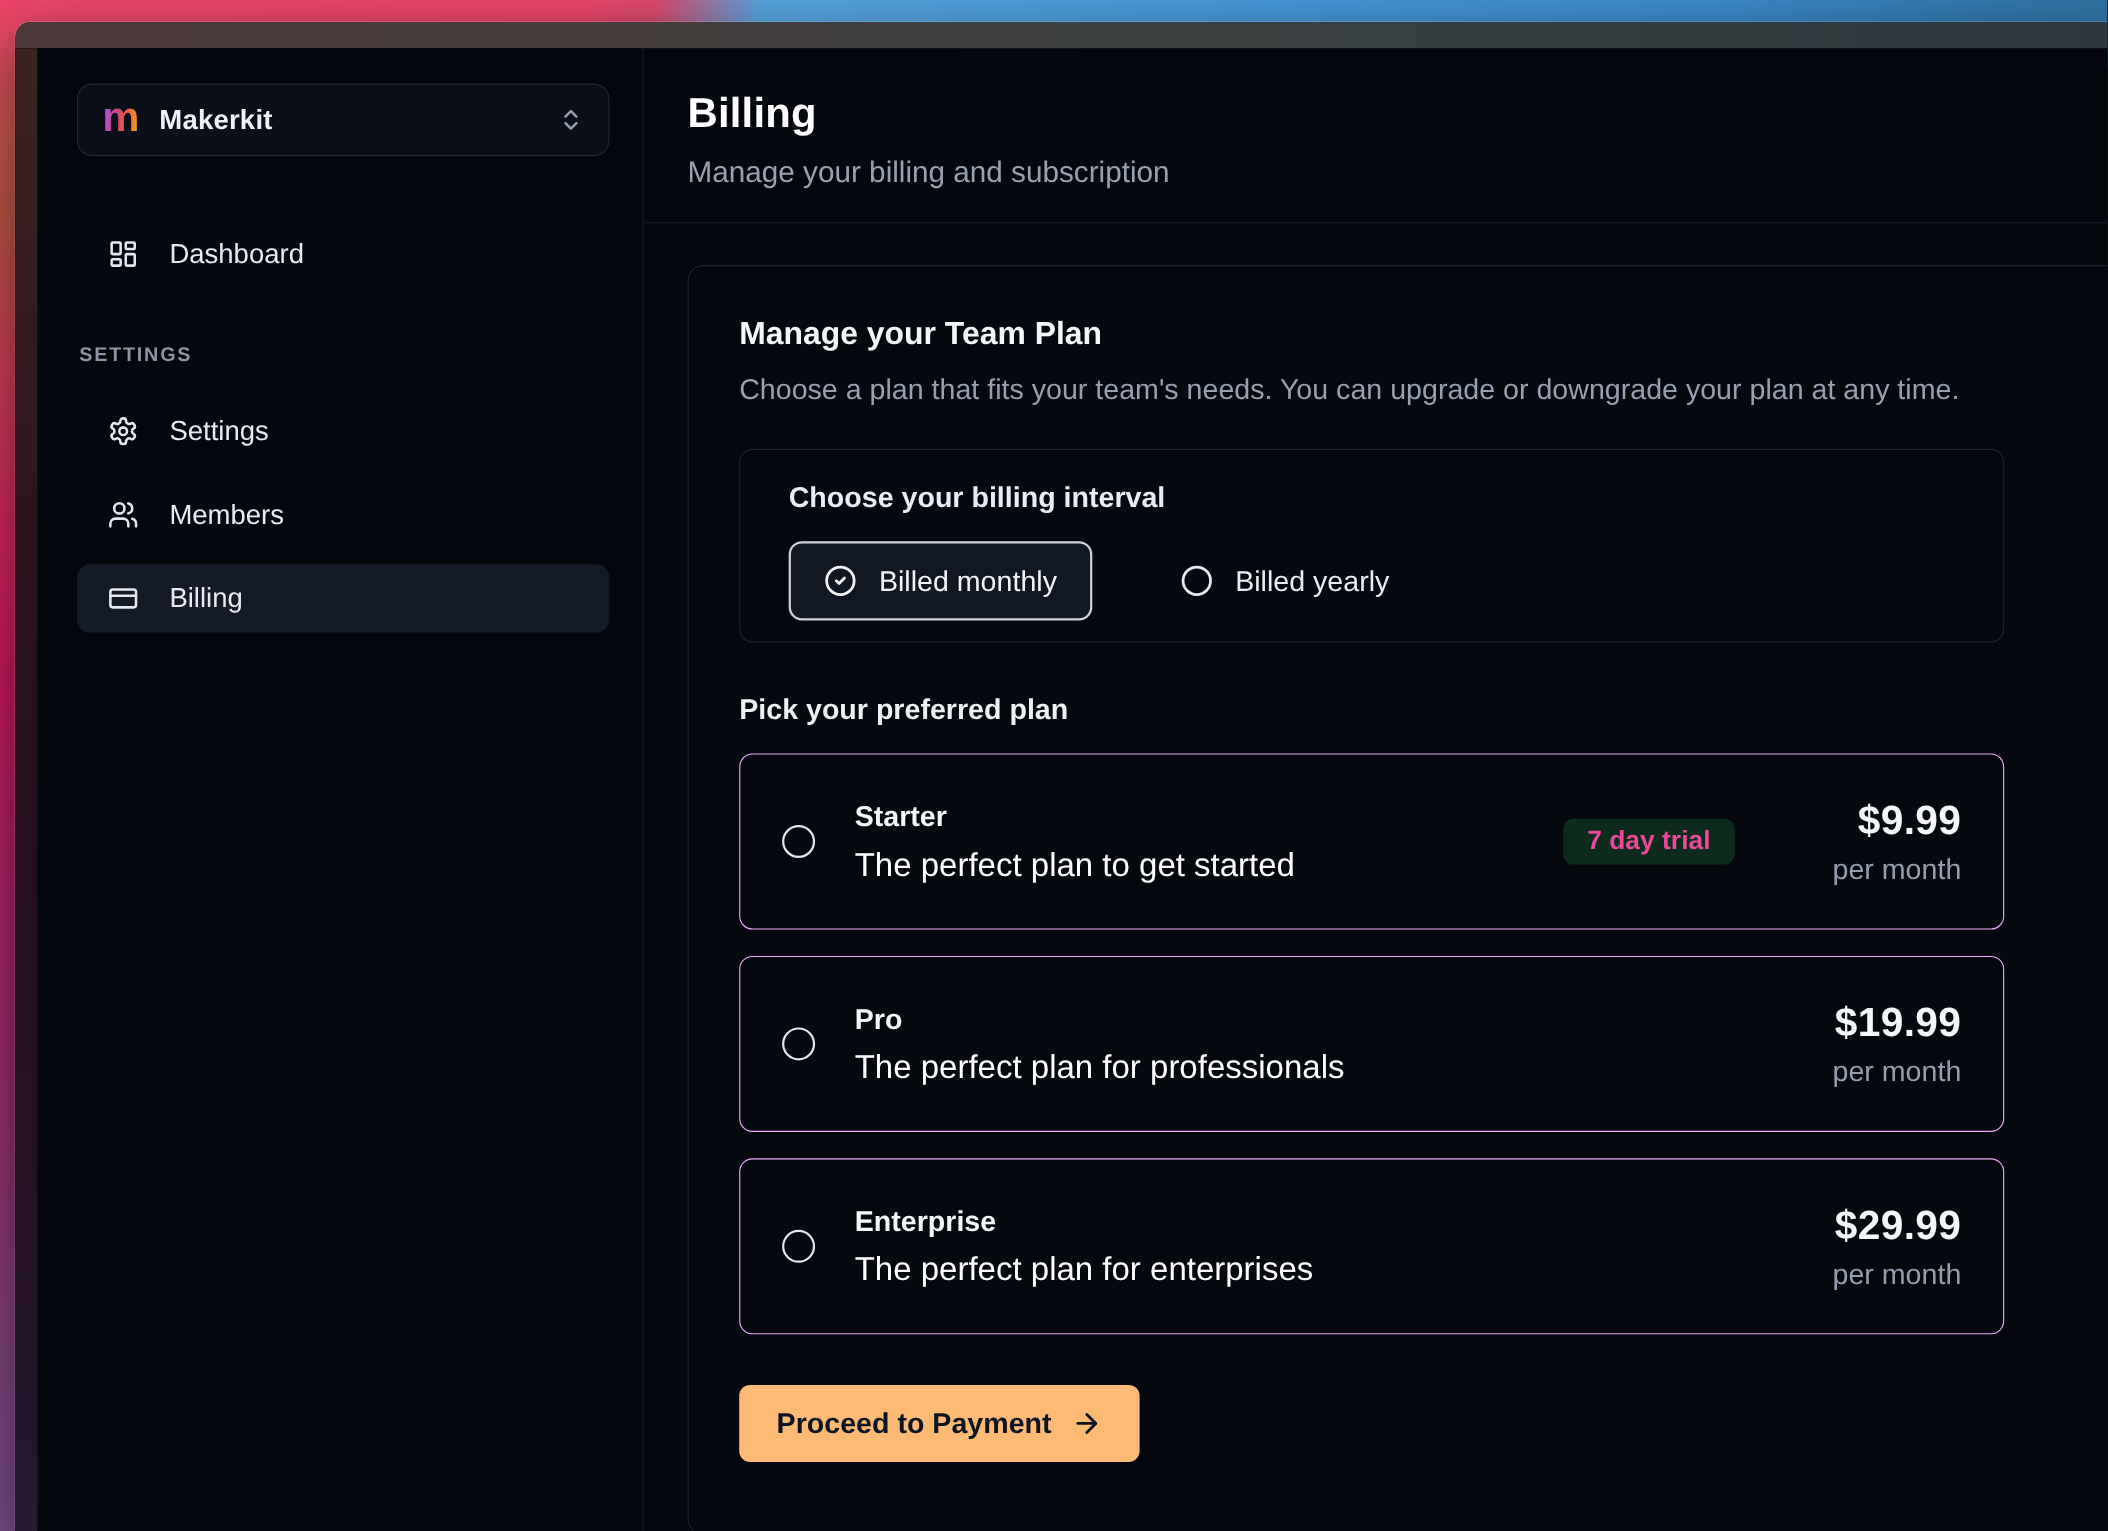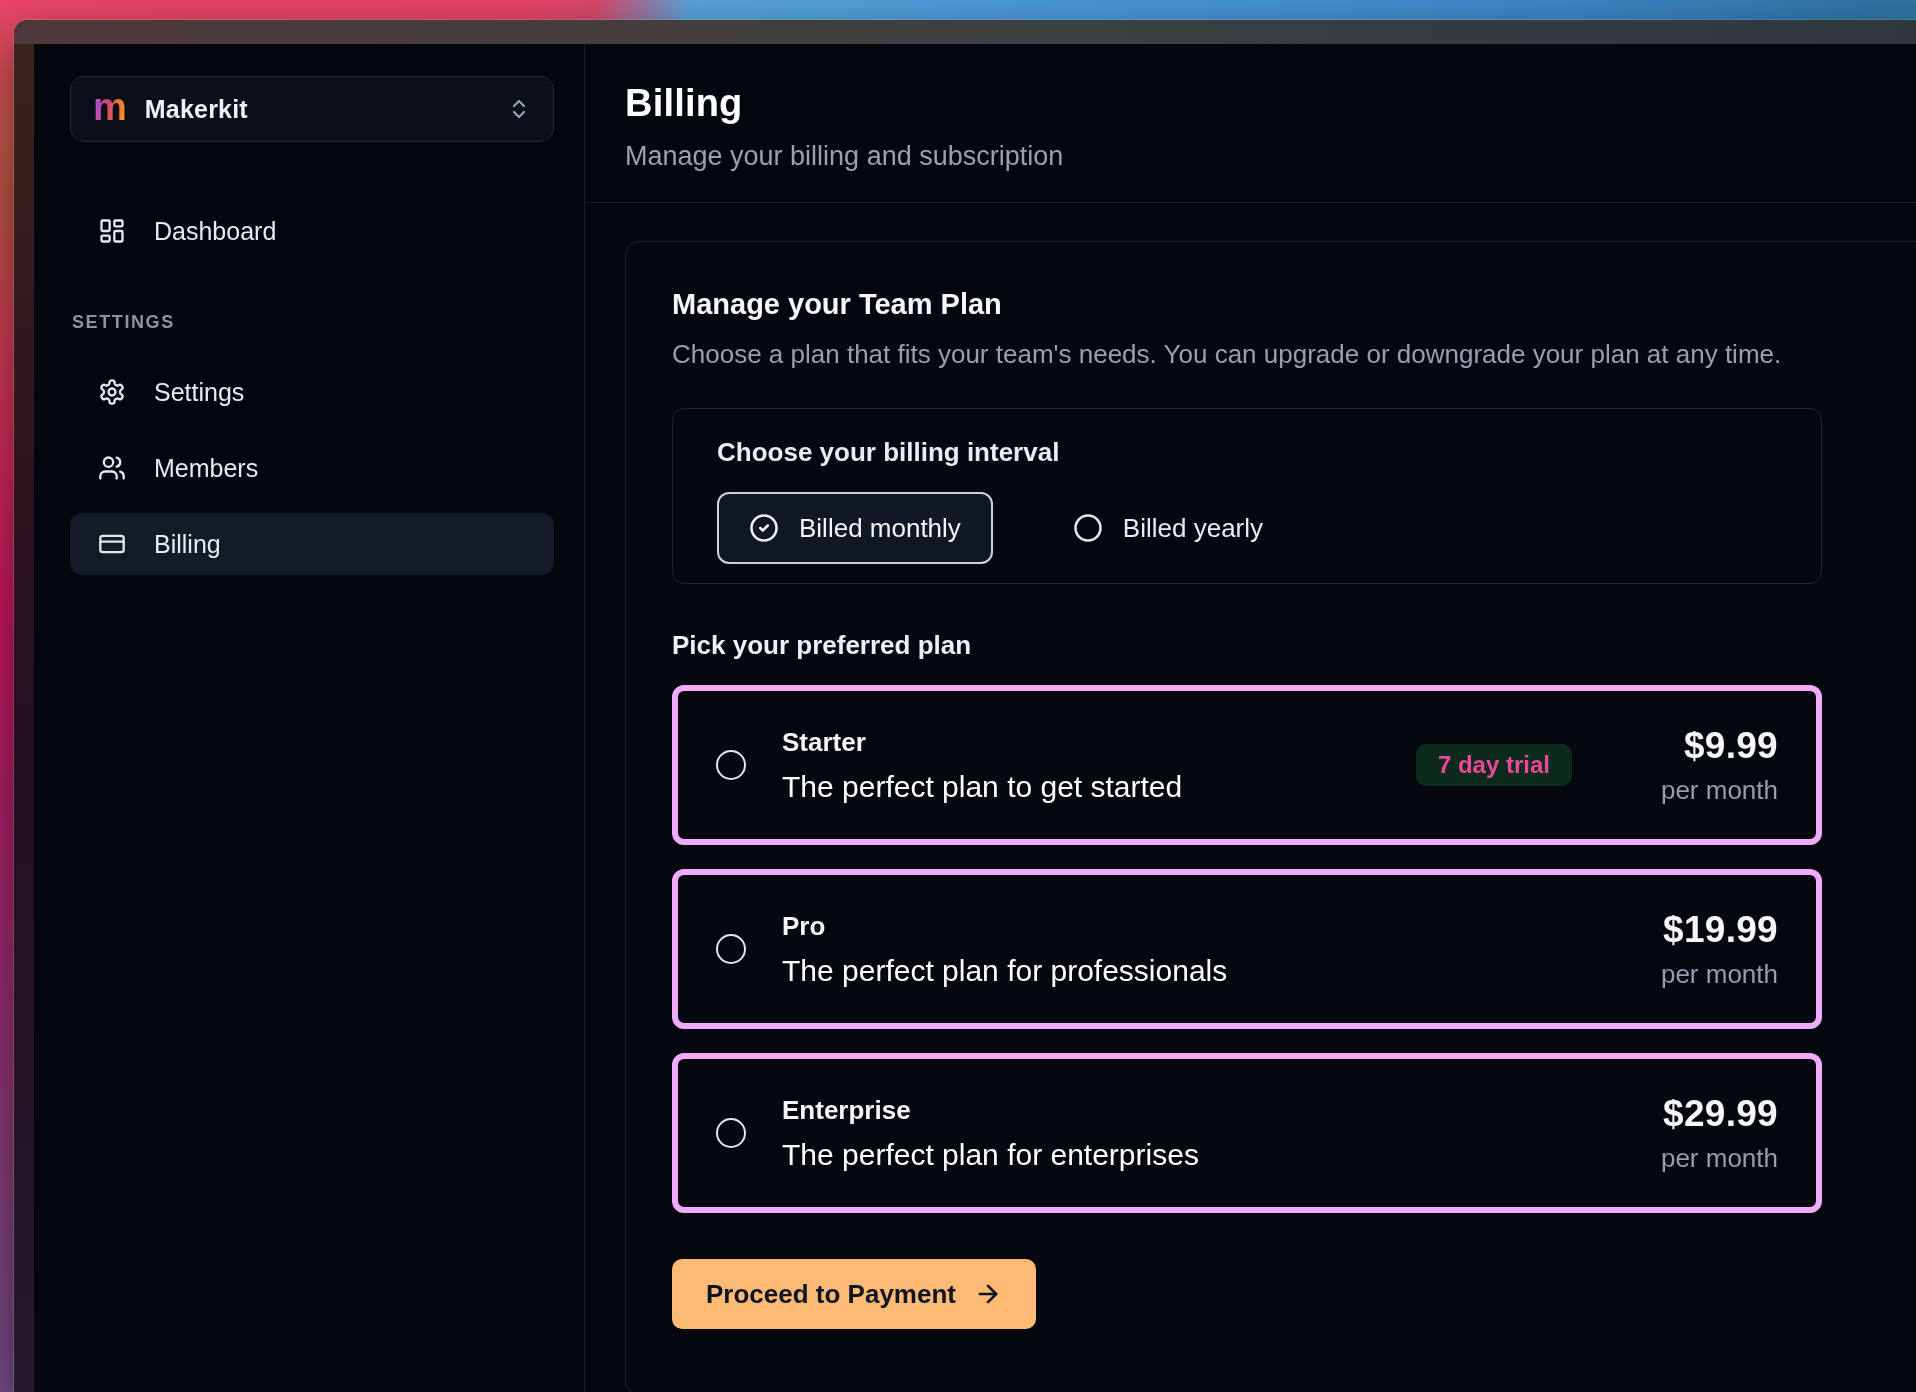--- a/index.html
+++ b/index.html
@@ -140,21 +140,21 @@
     cursor: pointer;
   }
   .icon-circle-check, .icon-circle { display: flex; color: #f2f4f8; }
   .icon-circle { color: #e4e8ef; }
 
   .picker-label { margin-top: 46px; font-size: 26px; font-weight: 600; color: #edf0f5; }
 
   .plan-row {
     margin-top: 24px;
     width: 1150px; height: 160px;
-    border: 6px solid #f0abfc;
+    border: 1px solid #f0abfc;
     border-radius: 12px;
     display: flex; align-items: center;
     padding: 0 38px;
     gap: 36px;
     cursor: pointer;
   }
   .plan-row:first-of-type { margin-top: 26px; }
   .radio-circle {
     width: 30px; height: 30px; flex: 0 0 30px;
     border: 2.5px solid #e2e6ed;

